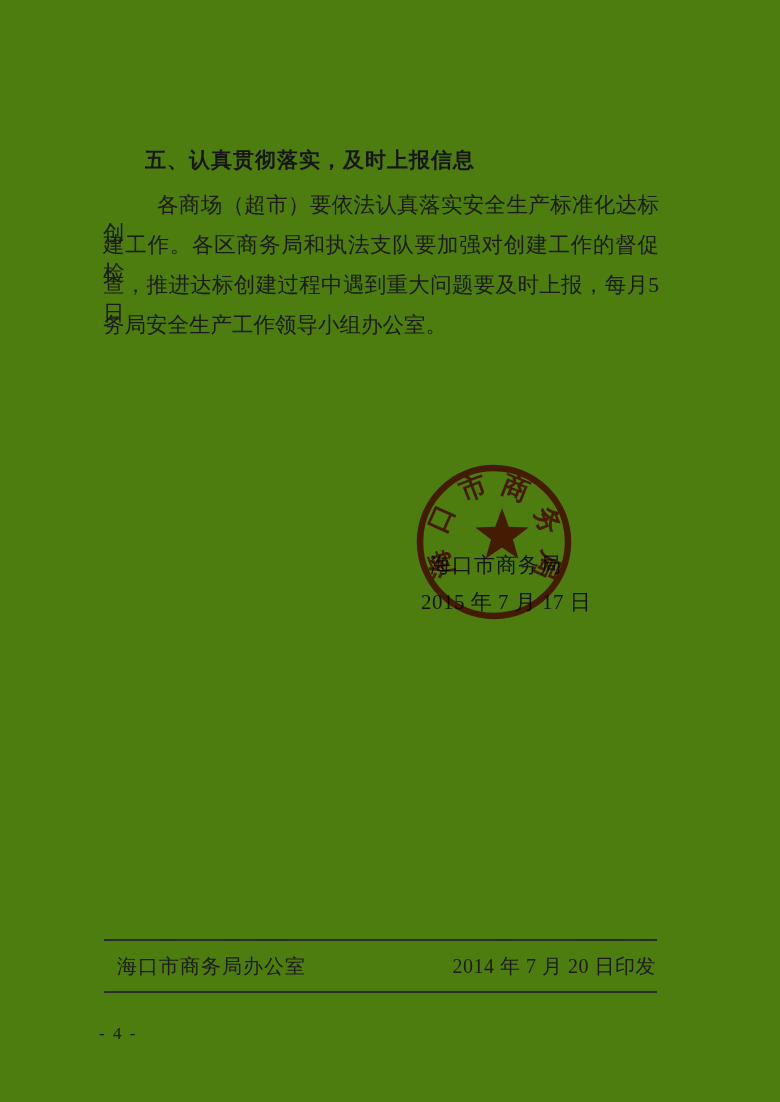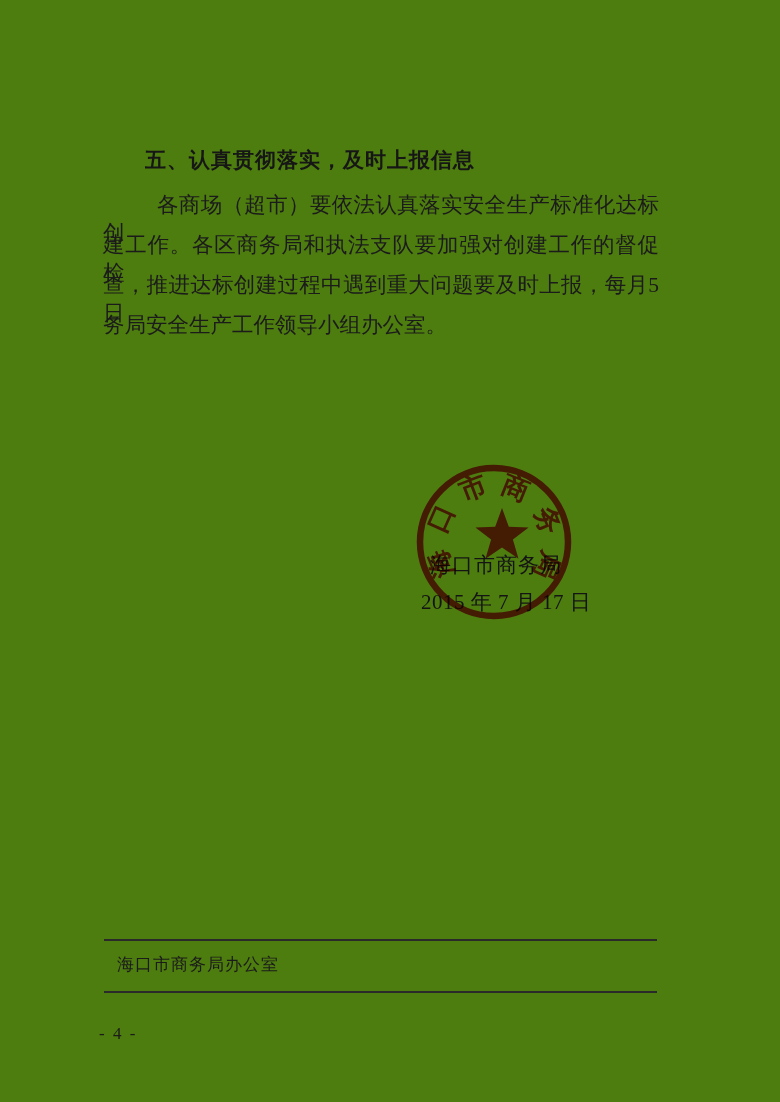--- a/index.html
+++ b/index.html
@@ -97,21 +97,21 @@
     width: 553px;
     height: 2px;
     background: #2a2a2a;
   }
   .footer-rule.top { top: 939px; }
   .footer-rule.bottom { top: 991px; }
   .footer-issuer {
     position: absolute;
     left: 117px;
     top: 953px;
-    font-size: 17px;
+    font-size: 20px;
     letter-spacing: 1px;
     color: #1b1b1b;
     white-space: nowrap;
   }
   .footer-date {
     position: absolute;
     left: 400px;
     top: 953px;
     width: 256px;
     font-size: 20px;
@@ -153,17 +153,18 @@
     <text fill="#e0261c" x="85" y="35" transform="rotate(-66 85 84)">口</text>
     <text fill="#e0261c" x="85" y="35" transform="rotate(-21 85 84)">市</text>
     <text fill="#e0261c" x="85" y="35" transform="rotate(22 85 84)">商</text>
     <text fill="#e0261c" x="85" y="35" transform="rotate(68 85 84)">务</text>
     <text fill="#e0261c" x="85" y="35" transform="rotate(114 85 84)">局</text>
   </svg>
 
 
   <div class="footer-rule top"></div>
   <div class="footer-issuer">海口市商务局办公室</div>
+  <div class="footer-date">2014 年 7 月 20 日印发</div>
   <div class="footer-rule bottom"></div>
 
   <div class="page-number">- 4 -</div>
 
 </div>
 
 </body></html>

